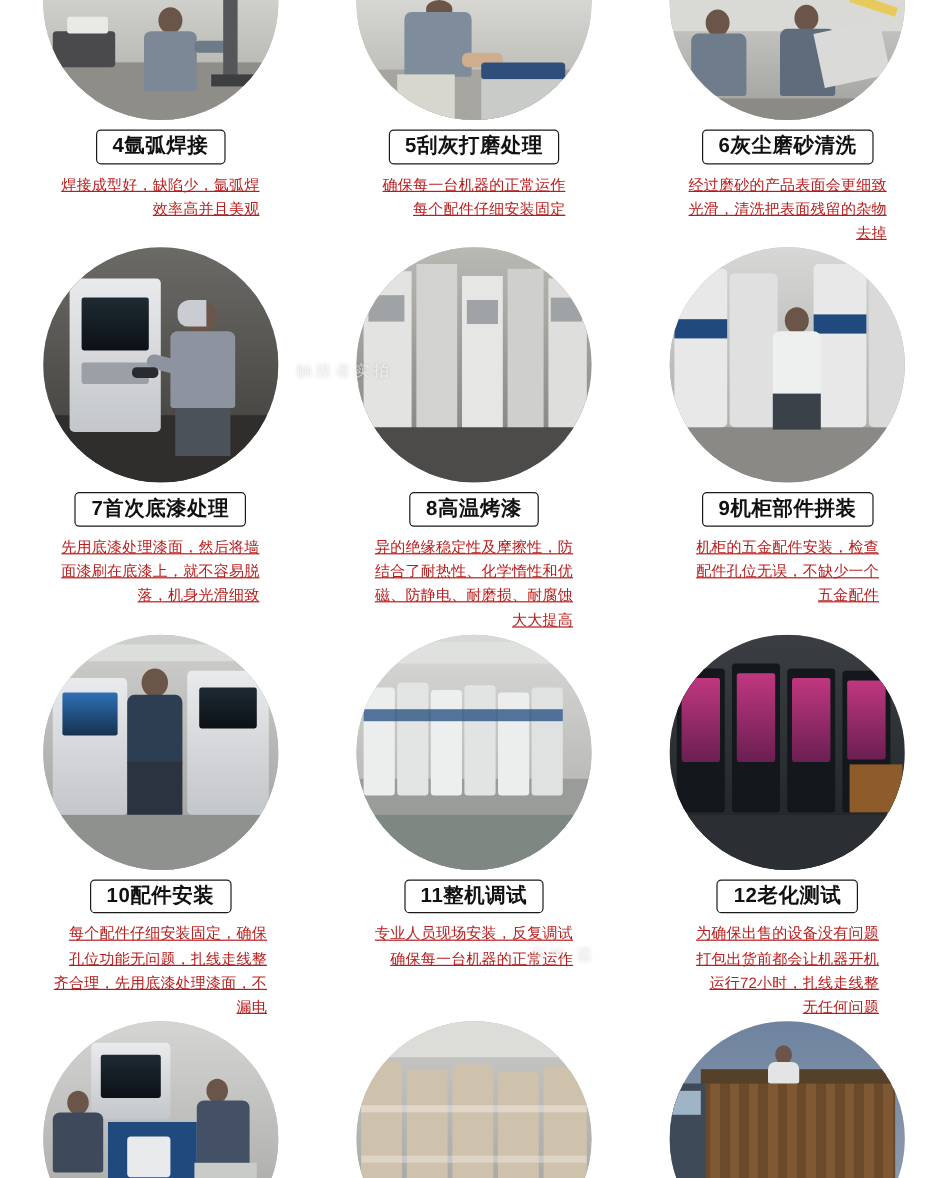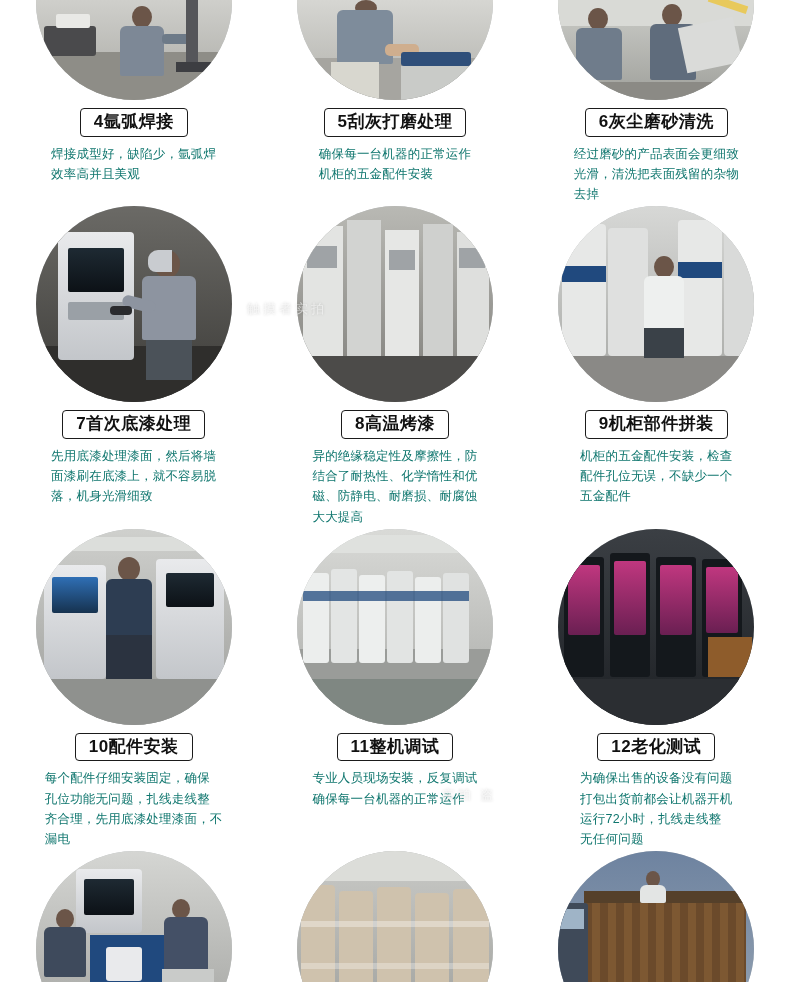--- a/index.html
+++ b/index.html
@@ -58,24 +58,25 @@
     color: #111;
     letter-spacing: 0.5px;
     line-height: 1.15;
     background: #fff;
     white-space: nowrap;
   }
   .desc {
     margin-top: 7px;
     font-size: 12.5px;
     line-height: 1.62;
-    color: #0f766e;
-    text-align: left;
+    color: #b91c1c;
+    text-align: right;
     max-width: 196px;
     letter-spacing: 0.2px;
+    text-decoration: underline;
   }
   .desc p { margin: 0; }
   
   .wm {
     position: absolute;
     color: rgba(255,255,255,0.55);
     font-size: 13px;
     letter-spacing: 3px;
     pointer-events: none;
     text-shadow: 0 0 3px rgba(0,0,0,0.18);
@@ -137,21 +138,21 @@
           <div class="f torso" style="left:40px;top:10px;width:56px;height:54px;background:#7e8c9b;"></div>
           <div class="f" style="left:88px;top:44px;width:34px;height:12px;background:#cfae8e;border-radius:5px;"></div>
           <div class="f" style="left:34px;top:62px;width:48px;height:38px;background:#d8d7cf;"></div>
           <div class="f" style="left:104px;top:52px;width:70px;height:14px;background:#2f4f7a;border-radius:3px;"></div>
           <div class="f" style="left:104px;top:66px;width:84px;height:34px;background:#c9cbc8;"></div>
         </div>
       </div>
       <div class="label">5刮灰打磨处理</div>
       <div class="desc">
         <p>确保每一台机器的正常运作</p>
-        <p>机柜的五金配件安装</p>
+        <p>每个配件仔细安装固定</p>
       </div>
     </div>
 
     <div class="cell row1">
       <div class="photo">
         <div class="scene">
           <div class="f" style="left:0;top:0;width:196px;height:100px;background:linear-gradient(#cccdc9,#9fa09b);"></div>
           <div class="f" style="left:0;top:0;width:196px;height:26px;background:#d9dad6;"></div>
           <div class="f head" style="left:30px;top:8px;width:20px;height:22px;"></div>
           <div class="f torso" style="left:18px;top:28px;width:46px;height:52px;background:#6f7c8b;"></div>

